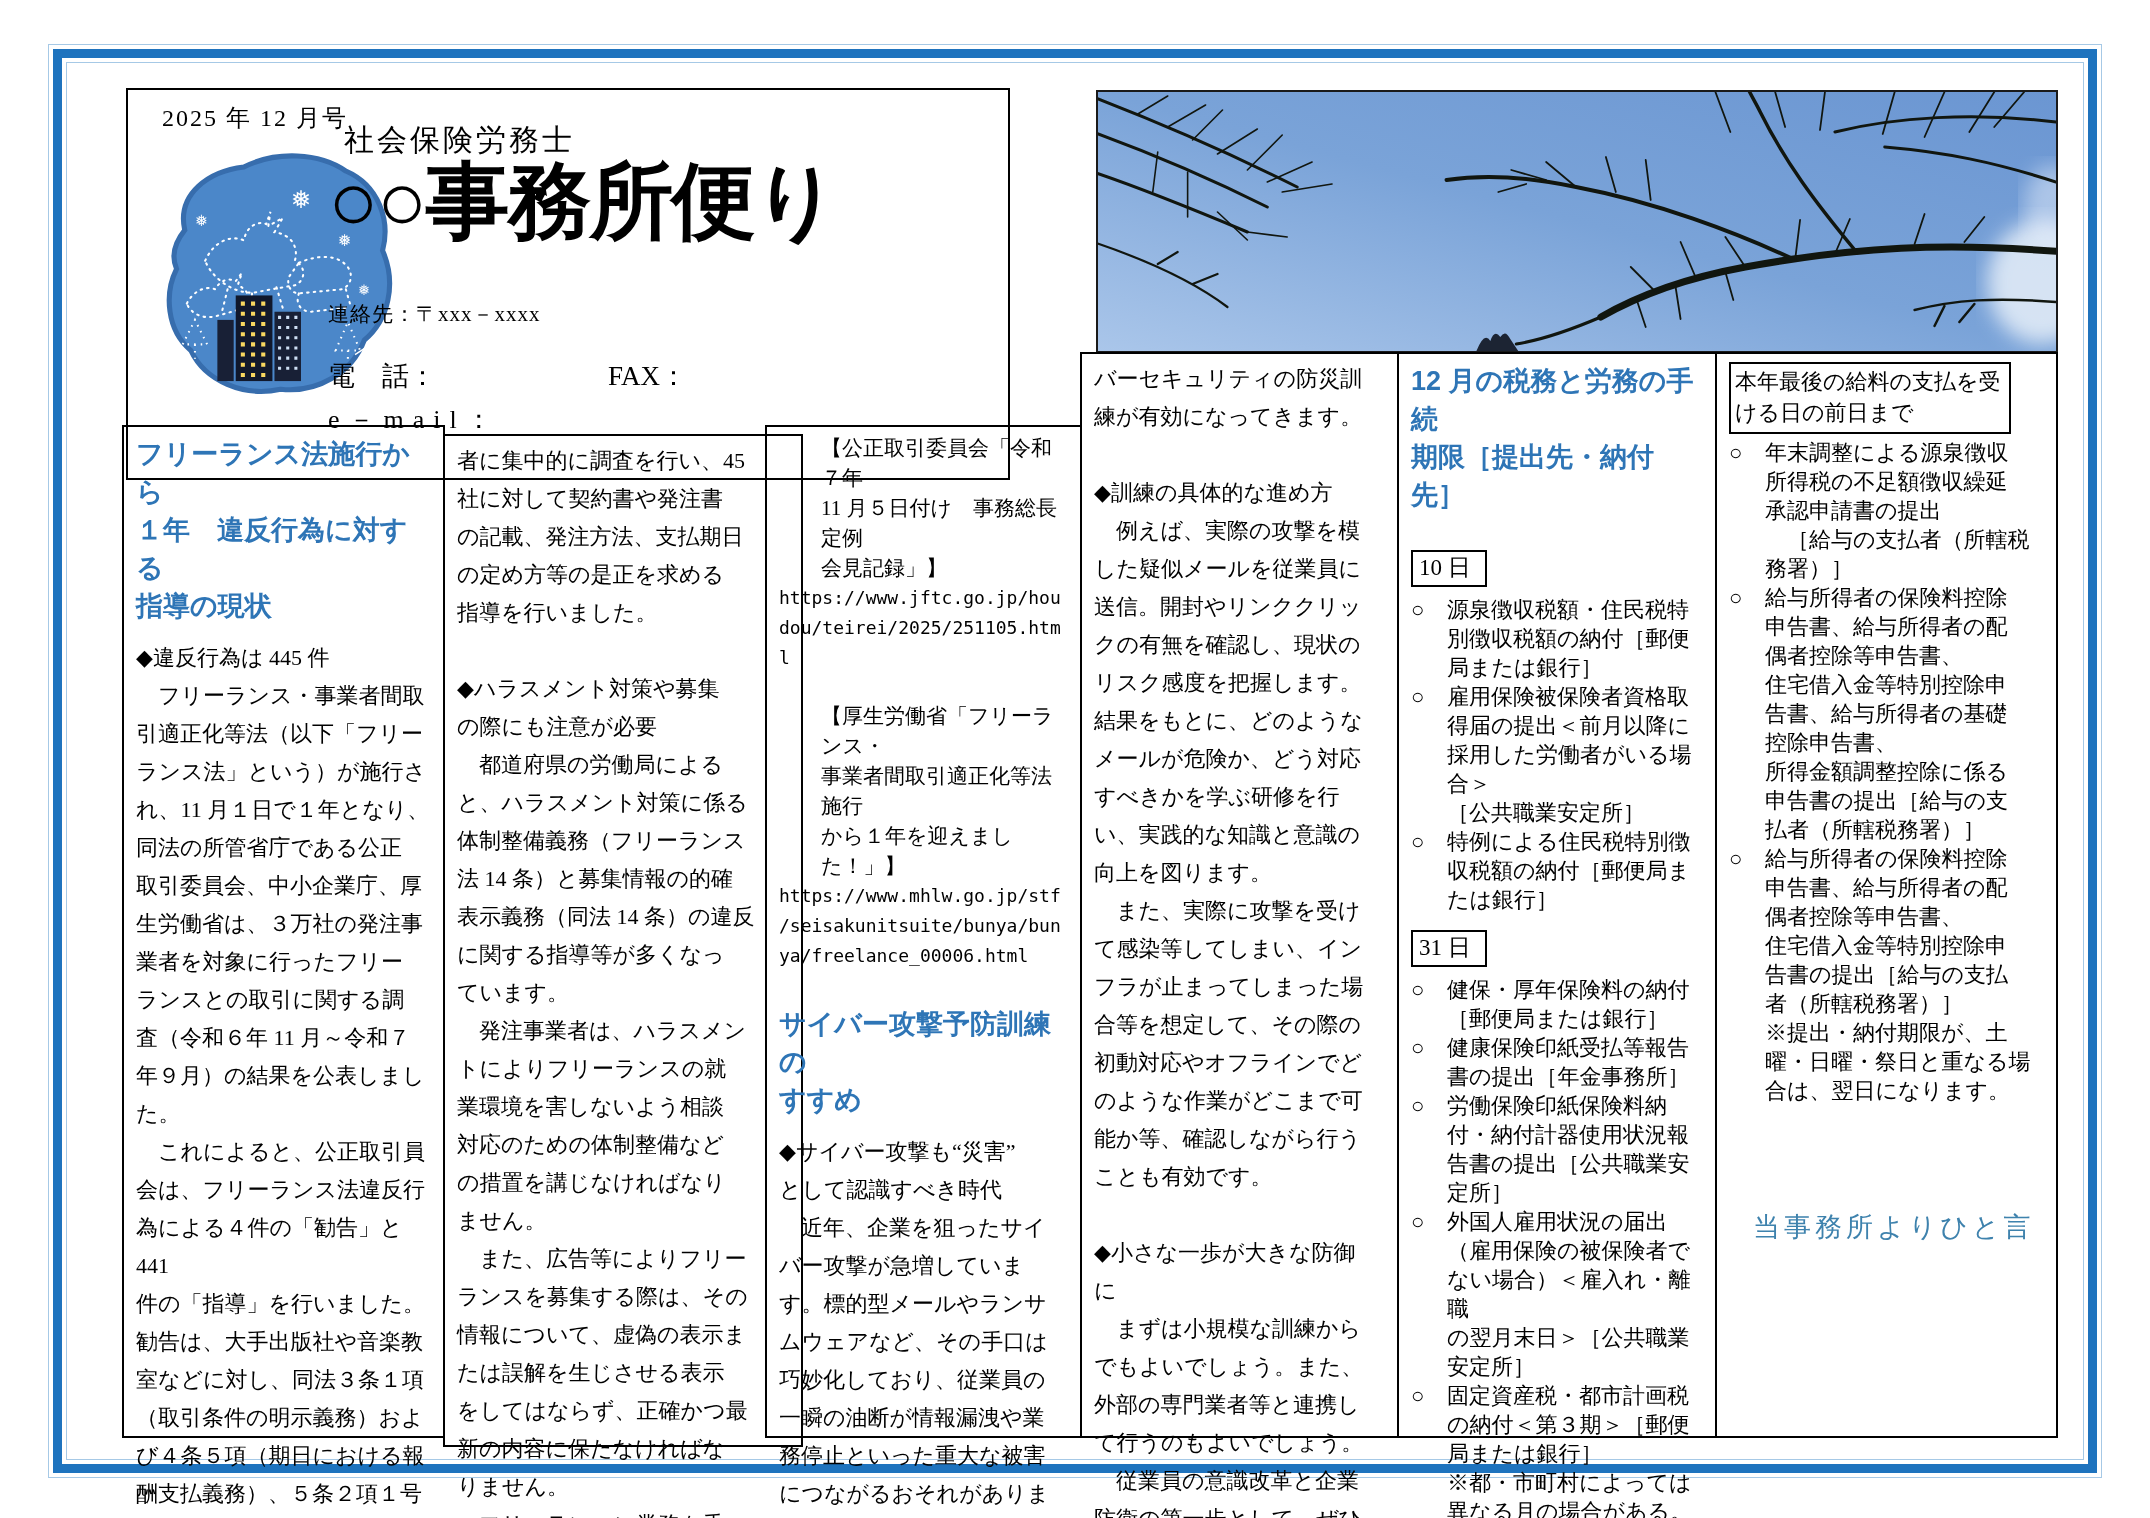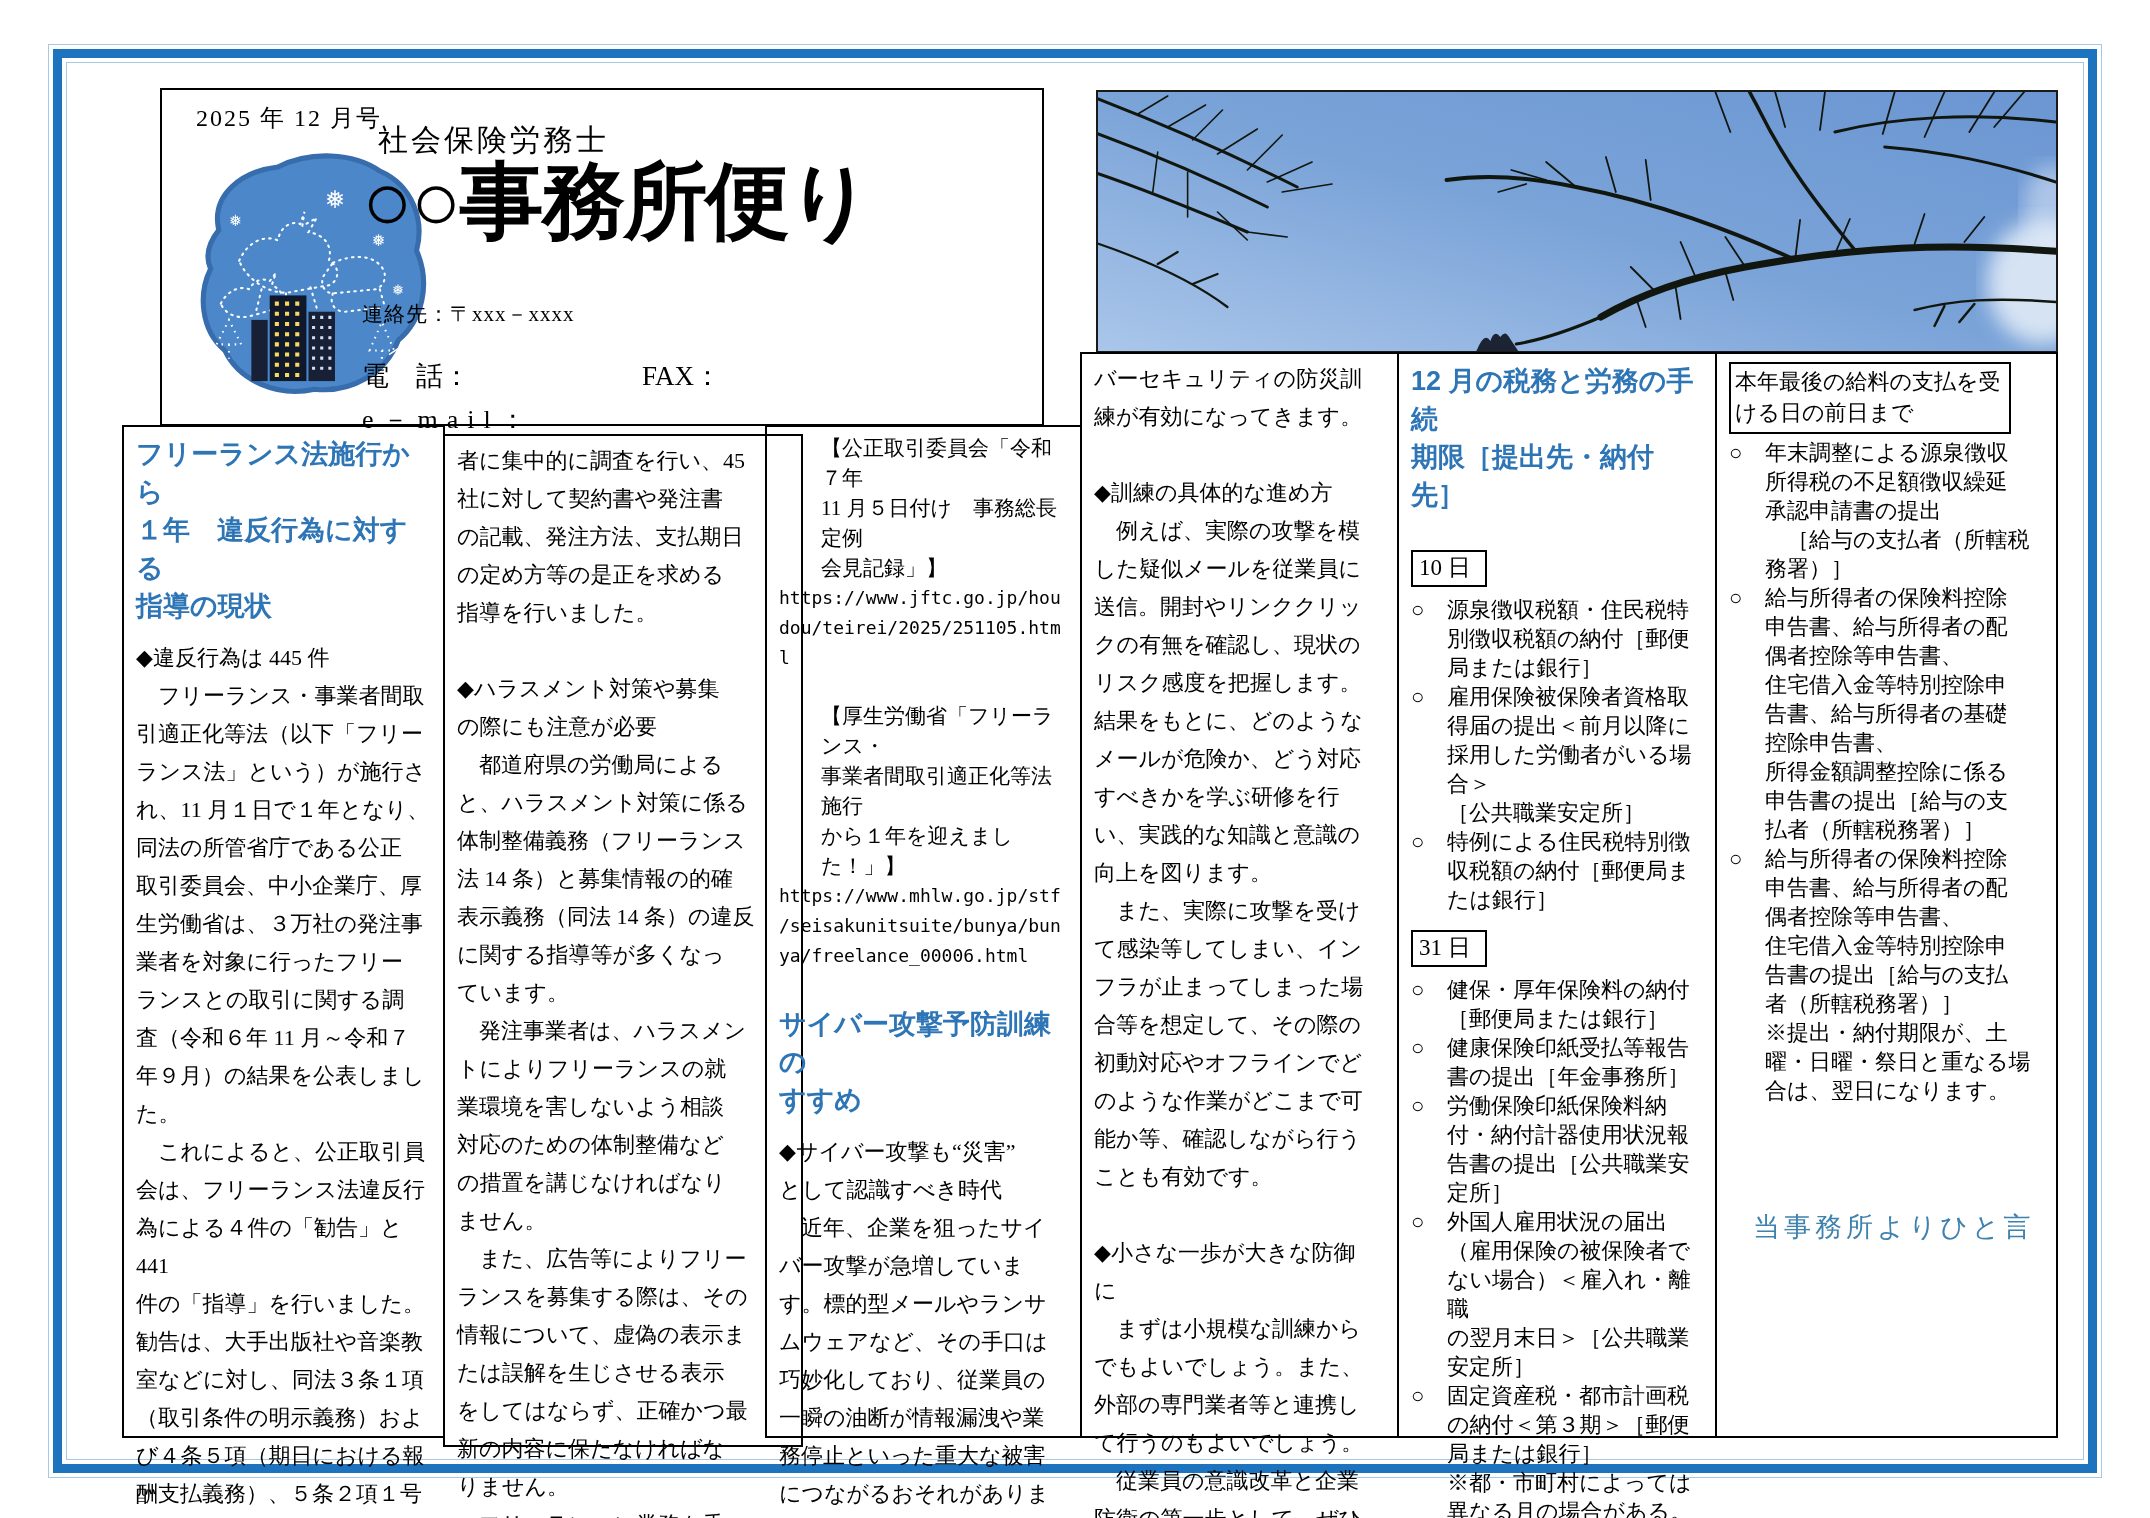--- a/index.html
+++ b/index.html
@@ -4,21 +4,21 @@
 <style>
   html,body{margin:0;padding:0;background:#fff;}
   .page{position:relative;width:2150px;height:1518px;background:#ffffff;overflow:hidden;
         font-family:"Liberation Serif","DejaVu Serif",serif;color:#000;}
   
   .frame-outer{position:absolute;left:48px;top:44px;right:48px;bottom:40px;border:1px solid #a6c9e6;}
   .frame-band {position:absolute;left:53px;top:49px;right:53px;bottom:45px;border:9px solid #1e73be;}
   .frame-inner{position:absolute;left:66px;top:62px;right:66px;bottom:58px;border:1px solid #a6c9e6;}
 
   
-  .masthead{position:absolute;left:126px;top:88px;width:884px;height:338px;border:2px solid #000;box-sizing:border-box;margin-left:34px;}
+  .masthead{position:absolute;left:126px;top:88px;width:884px;height:392px;border:2px solid #000;box-sizing:border-box;}
   .issue{position:absolute;left:34px;top:12px;font-size:24px;letter-spacing:2px;}
   .illus{position:absolute;left:18px;top:50px;width:260px;height:266px;}
   .profession{position:absolute;left:216px;top:30px;font-size:30px;letter-spacing:3px;}
   .nl-title{position:absolute;left:200px;top:62px;font-size:84px;font-weight:900;letter-spacing:-2px;line-height:1.2;}
   .contact{position:absolute;left:200px;top:210px;font-size:21px;letter-spacing:1px;}
   .phone-row{position:absolute;left:200px;top:268px;font-size:27px;width:660px;}
   .phone-row .fax{position:absolute;left:280px;top:0;font-family:"Liberation Serif",serif;}
   .email{position:absolute;left:200px;top:312px;font-size:26px;letter-spacing:9px;}
 
   

